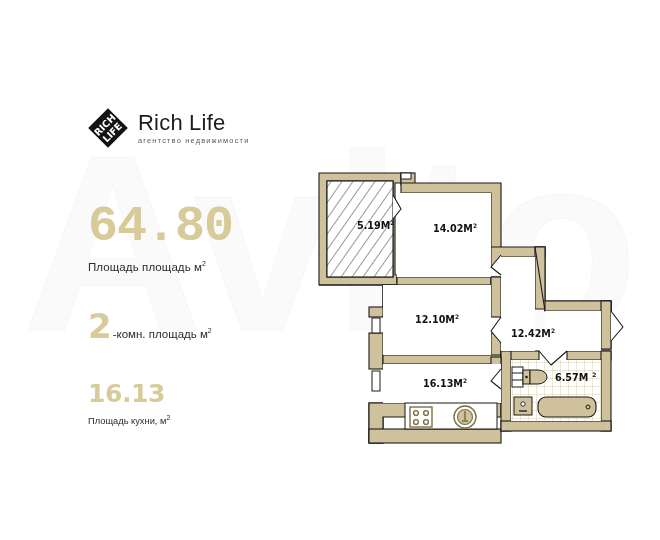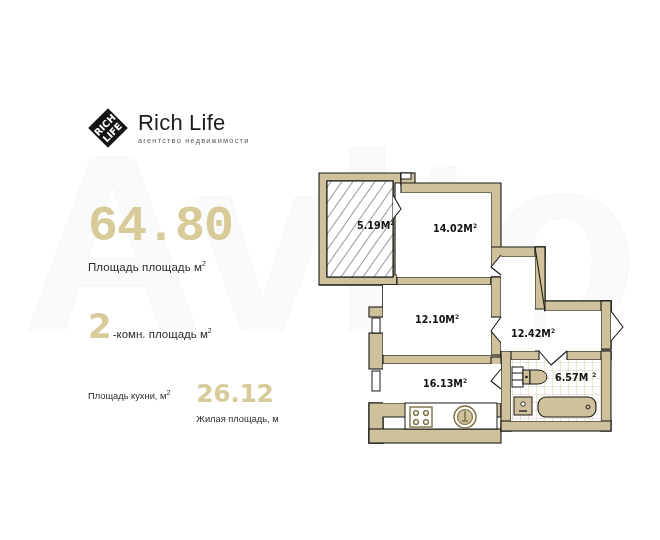--- a/index.html
+++ b/index.html
@@ -170,25 +170,22 @@
     </div>
   </div>
 
   <div id="rooms-block">
     <span id="rooms-number">2</span>
     <span id="rooms-caption"><span>-комн. площадь м</span><span class="sup">2</span></span>
   </div>
 
   <div id="stats-row">
     <div>
+      <div class="stat-number">16.13</div>
       <div class="stat-caption"><span>Площадь кухни, м</span><span class="sup">2</span></div>
-    </div>
-    <div>
-      <div class="stat-number">26.12</div>
-      <div class="stat-caption">Жилая площадь, м</div>
     </div>
   </div>
 
 </div>
 
 <div id="floorplan">
   <svg width="330" height="310" viewBox="0 0 330 310" xmlns="http://www.w3.org/2000/svg">
 
     <g stroke="#1a1a1a" stroke-width="1.1" fill="#cfc19b" stroke-linejoin="miter">
 

